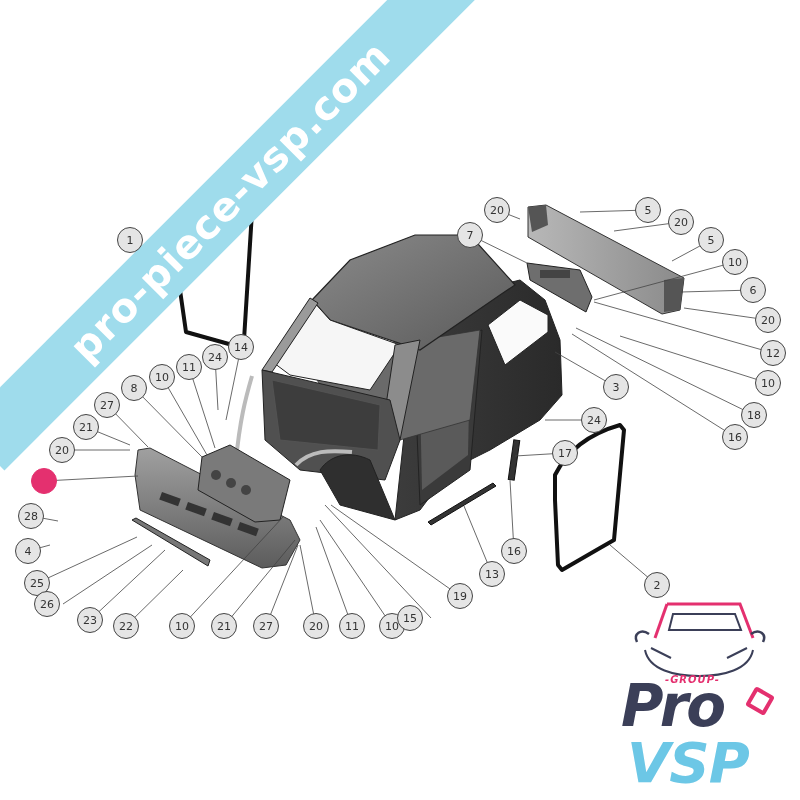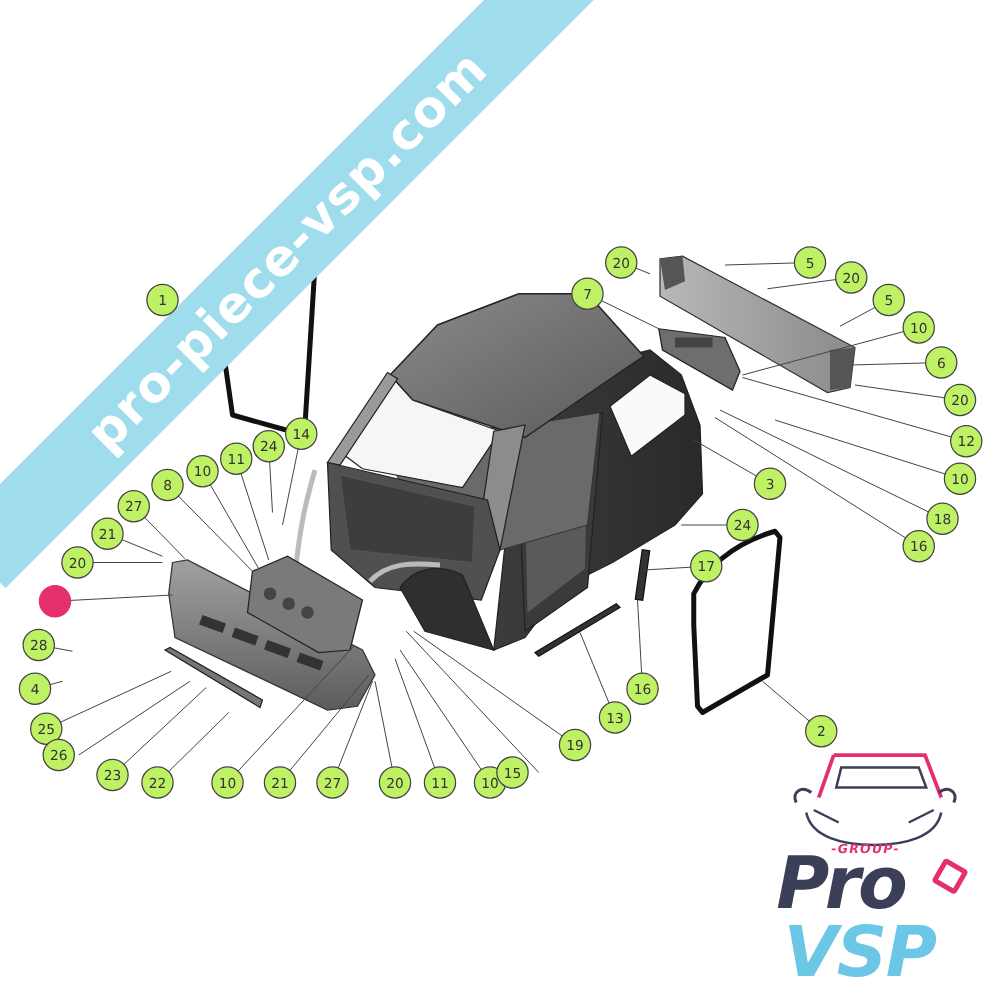--- a/index.html
+++ b/index.html
@@ -1,19 +1,19 @@
 <!DOCTYPE html>
 <html><head>
 <meta charset="utf-8">
 <style>
   html,body{margin:0;padding:0;background:#ffffff;}
   body{width:800px;height:800px;overflow:hidden;position:relative;font-family:"DejaVu Sans","Liberation Sans",sans-serif;}
   #stage{position:absolute;left:0;top:0;width:800px;height:800px;}
   svg.layer{position:absolute;left:0;top:0;width:800px;height:800px;}
-  .callout{position:absolute;width:26px;height:26px;margin-left:-13px;margin-top:-13px;border:1px solid #444;border-radius:50%;background:#bef264;
+  .callout{position:absolute;width:26px;height:26px;margin-left:-13px;margin-top:-13px;border:1px solid #444;border-radius:50%;background:#e5e5e5;
     display:flex;align-items:center;justify-content:center;font-size:11px;color:#333;box-sizing:border-box;}
   .callout.hidden-num{background:#e4306f;border-color:#e4306f;color:transparent;}
   #banner{position:absolute;left:-120px;top:170px;width:700px;height:62px;background:#9fdcec;transform:rotate(-45deg);transform-origin:center;
     display:flex;align-items:center;justify-content:center;}
   #banner span{color:#ffffff;font-family:"DejaVu Sans",sans-serif;font-weight:bold;font-size:40px;letter-spacing:1px;}
   #wm{position:absolute;left:300px;top:468px;font-size:58px;font-style:italic;color:rgba(180,180,180,0.18);font-weight:bold;letter-spacing:2px;}
   #logo{position:absolute;left:615px;top:590px;width:160px;height:170px;}
   #logo .group{position:absolute;left:50px;top:84px;font-size:10px;font-style:italic;font-weight:bold;color:#e4306f;letter-spacing:1px;}
   #logo .pro{position:absolute;left:6px;top:82px;font-size:58px;font-weight:bold;font-style:italic;color:#3b3f58;letter-spacing:-2px;}
   #logo .vsp{position:absolute;left:12px;top:140px;font-size:56px;font-weight:bold;font-style:italic;color:#6cc7e6;letter-spacing:-1px;}

